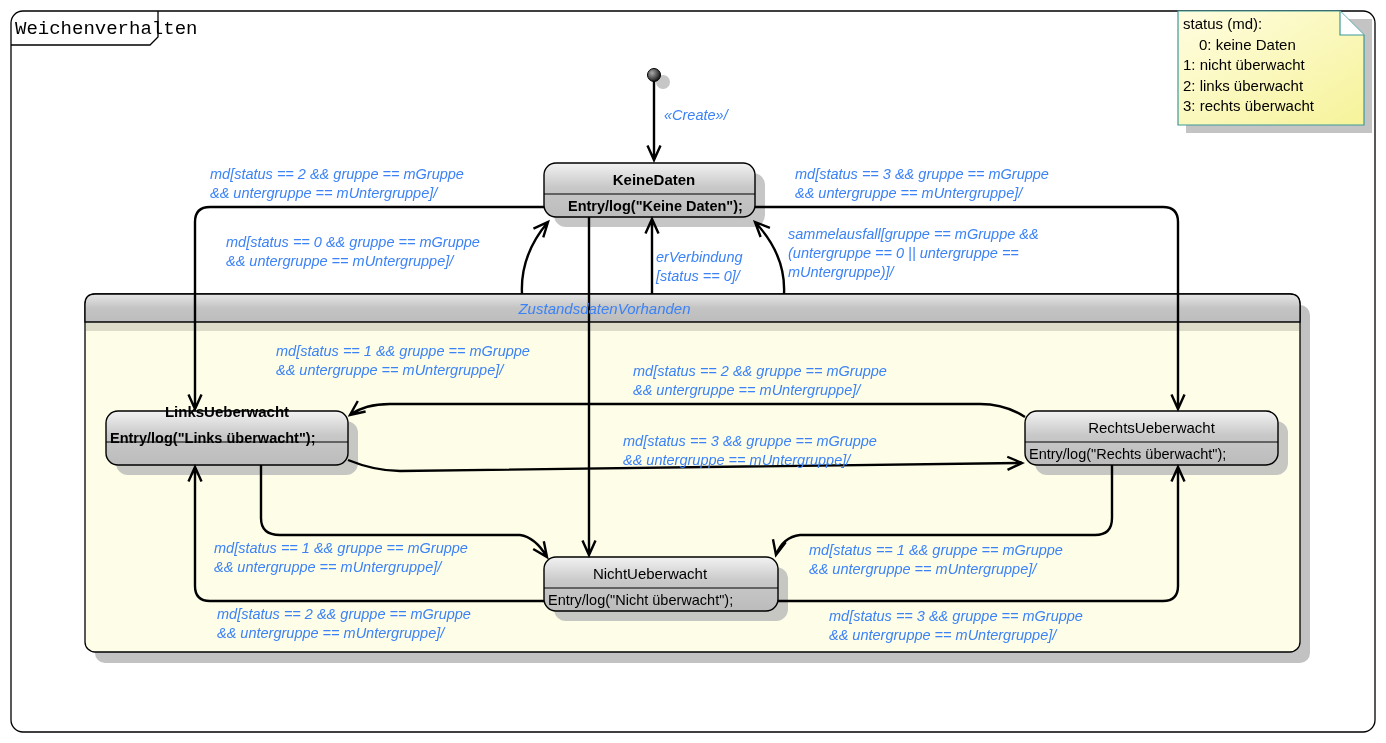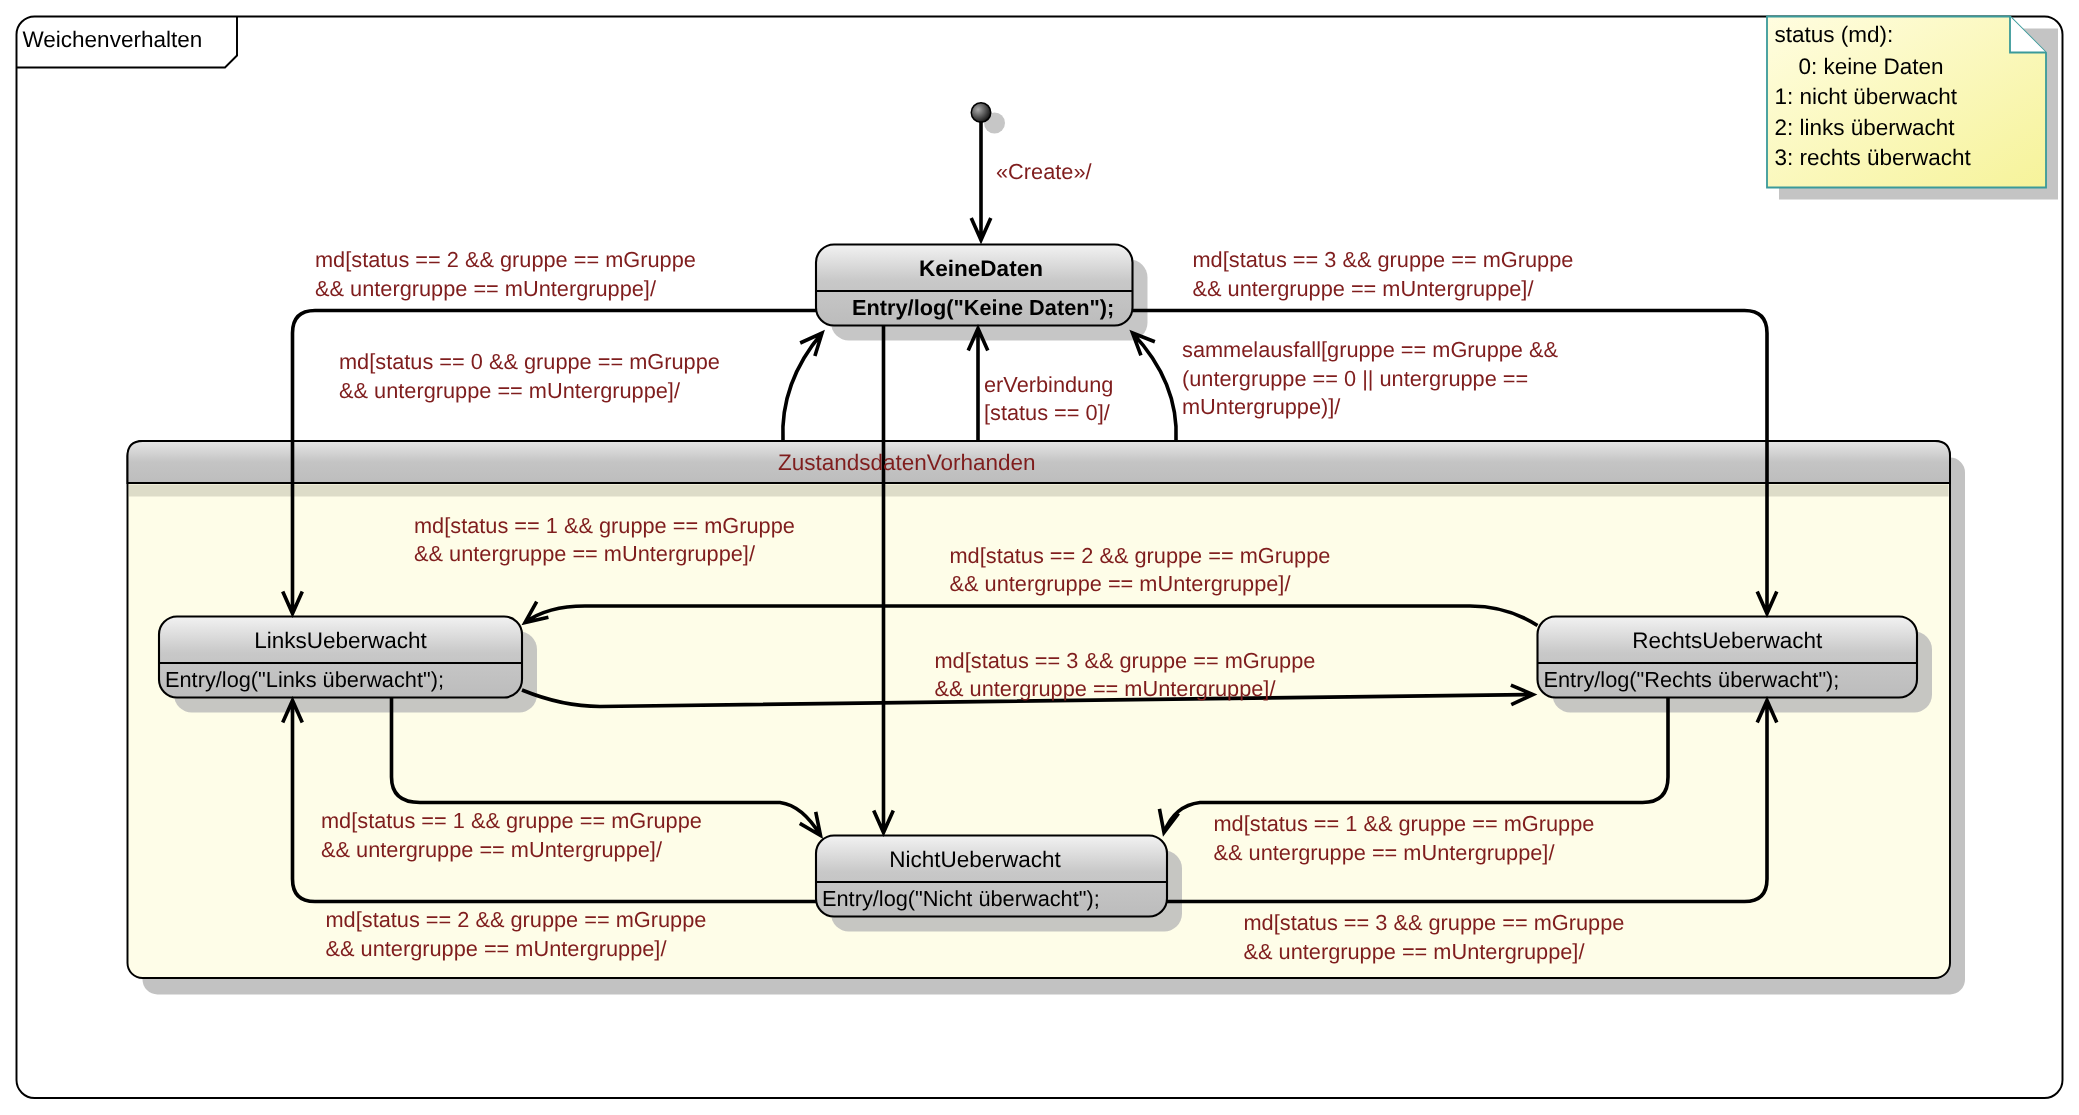--- a/index.html
+++ b/index.html
@@ -1,20 +1,20 @@
 <!DOCTYPE html>
 <html><head>
 <meta charset="utf-8">
 <style>
   html, body { margin:0; padding:0; background:#ffffff; }
   body { width:1386px; height:743px; position:relative; overflow:hidden;
          font-family:"Liberation Sans", sans-serif; color:#000; }
   #canvas { position:absolute; left:0; top:0; }
-  .lbl { position:absolute; font-size:14.5px; line-height:19px; white-space:pre; color:#7f1d1d; }
-  .frame-tab { position:absolute; font-size:15px; }
+  .lbl { position:absolute; font-size:14.5px; line-height:19px; white-space:pre; color:#3b82f6;font-style:italic; }
+  .frame-tab { position:absolute; font-size:19px;font-family:Liberation Mono, monospace; }
   .state { position:absolute; }
   .state .name { position:absolute; left:0; right:0; text-align:center; font-size:15px; }
   .state .entry { position:absolute; left:4px; font-size:14.5px; white-space:nowrap; }
   .note-text { position:absolute; font-size:15px; line-height:20.5px; white-space:pre; }
 </style>
 </head>
 <body>
 
 <svg id="canvas" width="1386" height="743">
   <defs>
@@ -103,21 +103,21 @@
 <div class="note-text" style="left:1183px;top:55px;">1: nicht überwacht</div>
 <div class="note-text" style="left:1183px;top:75.5px;">2: links überwacht</div>
 <div class="note-text" style="left:1183px;top:96px;">3: rechts überwacht</div>
 
 <div class="lbl" style="left:85px;width:1039px;top:299px;text-align:center;font-size:15px;">ZustandsdatenVorhanden</div>
 
 <div class="state" style="left:564px;top:163px;width:180px;height:54px;font-weight:bold;">
   <div class="name" style="top:8px;">KeineDaten</div>
   <div class="entry" style="top:35px;">Entry/log("Keine Daten");</div>
 </div>
-<div class="state" style="left:106px;top:411px;width:242px;height:40px;">
+<div class="state" style="left:106px;top:395px;width:242px;height:40px;font-weight:bold;">
   <div class="name" style="top:8px;">LinksUeberwacht</div>
   <div class="entry" style="top:35px;">Entry/log("Links überwacht");</div>
 </div>
 <div class="state" style="left:1025px;top:411px;width:253px;height:54px;">
   <div class="name" style="top:8px;">RechtsUeberwacht</div>
   <div class="entry" style="top:35px;">Entry/log("Rechts überwacht");</div>
 </div>
 <div class="state" style="left:544px;top:557px;width:212px;height:54px;">
   <div class="name" style="top:8px;">NichtUeberwacht</div>
   <div class="entry" style="top:35px;">Entry/log("Nicht überwacht");</div>

